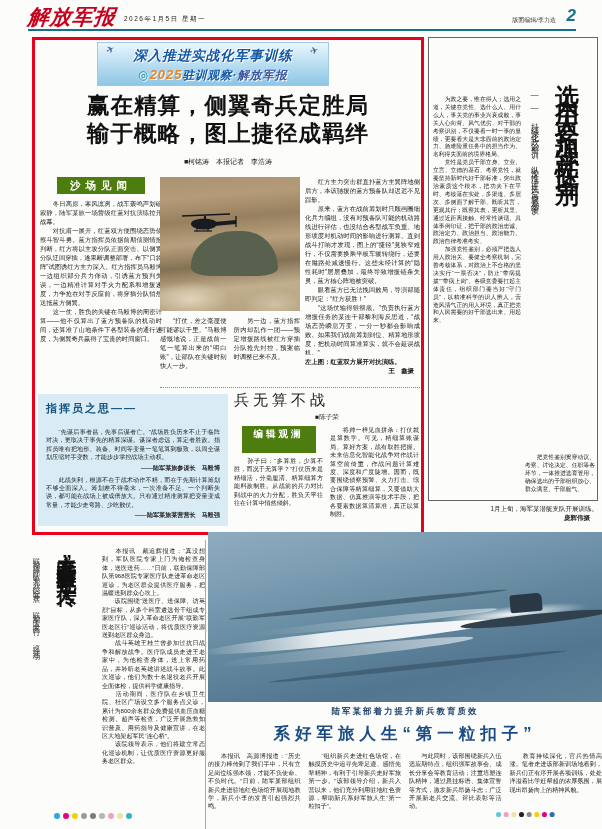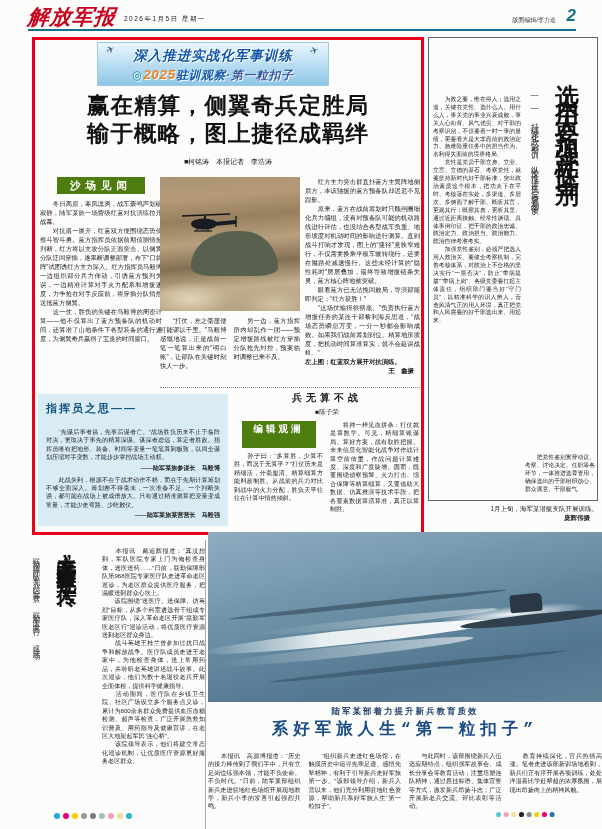--- a/index.html
+++ b/index.html
@@ -55,21 +55,21 @@
   .photo-cap { font-size:6.4px; font-weight:bold; margin-top:3px; line-height:8.6px;}
   .photo-credit { font-size:6.4px; font-weight:bold; text-align:right; padding-right:6px; }
   .dotline { left:125px; top:347px; width:260px; border-top:1px dotted #888; height:0; }
 
   #cmdbox { left:3px; top:354px; width:190px; height:132px; background:#d9ecf6; padding:7px 8px; overflow:hidden;}
   #cmdbox .t { font-size:11px; font-weight:bold; color:#14537d; letter-spacing:2px; margin-bottom:12px;}
   #cmdbox .q { font-size:6.1px; line-height:8.4px; color:#222; }
   #cmdbox .s { font-size:6.1px; font-weight:bold; text-align:right; margin:2px 0 3px 0; color:#222;}
 
   #essay { left:199px; top:351px; width:186px; height:136px; overflow:hidden; }
-  #essay .t { text-align:center; font-size:10px; font-weight:bold; letter-spacing:4px; }
+  #essay .t { text-align:left; font-size:15px; font-weight:normal; letter-spacing:4px; }
   #essay .b { text-align:center; font-size:6.5px; margin:3px 0 4px 0; }
   .ecols { display:flex; gap:7px; }
   .ecol { width:89px; }
   .lab-editor { display:block; width:74px; height:27px; line-height:15px; font-size:9.5px; letter-spacing:3px; margin:0 auto 4px auto;}
   .ecol .col-txt { font-size:6.1px; line-height:8.4px; }
 
   
   #rightbox { left:428px; top:37px; width:170px; height:464px; border:1px solid #666; background:#fcfcfa; }
   .forumbanner { left:2px; top:2px; width:92px; height:52px; overflow:hidden;
     background:radial-gradient(circle at 70% 20%, #ffe9c9 0%, #f9c9a0 40%, #f0926a 100%); }
@@ -91,21 +91,21 @@
   .wake2 { position:absolute; left:6px; top:114px; width:260px; height:11px; background:linear-gradient(90deg,rgba(255,255,255,0),rgba(255,255,255,.6)); border-radius:50%; transform:rotate(-6deg); }
   .wake3 { position:absolute; left:40px; top:86px; width:250px; height:8px; background:linear-gradient(90deg,rgba(255,255,255,0),rgba(255,255,255,.5)); border-radius:50%; transform:rotate(-6deg); }
   .wake4 { position:absolute; left:230px; top:74px; width:150px; height:16px; background:radial-gradient(ellipse,rgba(255,255,255,.95),rgba(255,255,255,0) 70%); transform:rotate(-6deg); }
   .darktrail { position:absolute; left:20px; top:70px; width:280px; height:5px; background:rgba(28,48,62,.45); border-radius:50%; transform:rotate(-6deg); }
   .darktrail2 { position:absolute; left:60px; top:132px; width:300px; height:5px; background:rgba(28,48,62,.35); border-radius:50%; transform:rotate(-6deg); }
   .subhull { position:absolute; left:252px; top:82px; width:150px; height:10px; background:#31404d; border-radius:50%; transform:rotate(-6deg); }
   .subsail { position:absolute; left:302px; top:62px; width:32px; height:18px; background:#2a3845; border-radius:3px 5px 2px 2px; transform:rotate(-5deg); }
 
   #btmhead { left:208px; top:706px; width:394px; text-align:center; }
   #btmhead .k { font-size:8.5px; font-weight:bold; color:#23456e; letter-spacing:2px; }
-  #btmhead .h { font-size:16.5px; font-weight:bold; color:#1c4c86; letter-spacing:5px;font-family:Liberation Mono, monospace; }
+  #btmhead .h { margin-top:5px; font-size:16.5px; font-weight:bold; color:#1c4c86; letter-spacing:5px; }
   #btmcols { left:208px; top:752px; width:394px; height:77px; column-count:4; column-gap:8px;
     font-size:6.1px; line-height:8.4px; color:#222; overflow:hidden; }
 
   
   #leftbtm { left:30px; top:545px; width:176px; height:284px; }
   #lb-kicker { left:1px; top:6px; height:274px; font-size:7.5px; letter-spacing:3px; color:#444; overflow:hidden;}
   #lb-head { left:24px; top:6px; height:276px; font-size:20px; font-weight:bold; letter-spacing:-2px; color:#111; overflow:hidden;}
   #lb-body { left:72px; top:2px; width:103px; height:256px; font-size:6.1px; line-height:8.4px; color:#222; overflow:hidden;}
   .dotsrow { display:flex; }
   .dot { display:inline-block; width:6px; height:6px; border-radius:50%; margin-right:3px; }
@@ -134,21 +134,21 @@
   <div class="abs heditor">版面编辑/李力造</div>
   <div class="abs hpage">2</div>
   <div class="abs hrule"></div>
 
   <div id="mainbox" class="abs">
     <div class="abs banner">
       <span class="jet jet1">✈</span>
       <span class="jet jet2">✈</span>
       <div class="l1">深入推进实战化军事训练</div>
       <div class="l2">
-        <span class="bullet">◎</span><span class="year">2025</span><span class="mid">驻训观察</span><span class="rest">·第一粒扣子</span>
+        <span class="bullet">◎</span><span class="year">2025</span><span class="mid">驻训观察</span><span class="rest">·解放军报</span>
       </div>
     </div>
 
     <div class="abs mainhead">
       <div>赢在精算，侧翼奇兵定胜局</div>
       <div>输于概略，图上捷径成羁绊</div>
     </div>
     <div class="abs mainby">■柯铭涛　本报记者　李浩涛</div>
 
     <div id="colL" class="abs">

